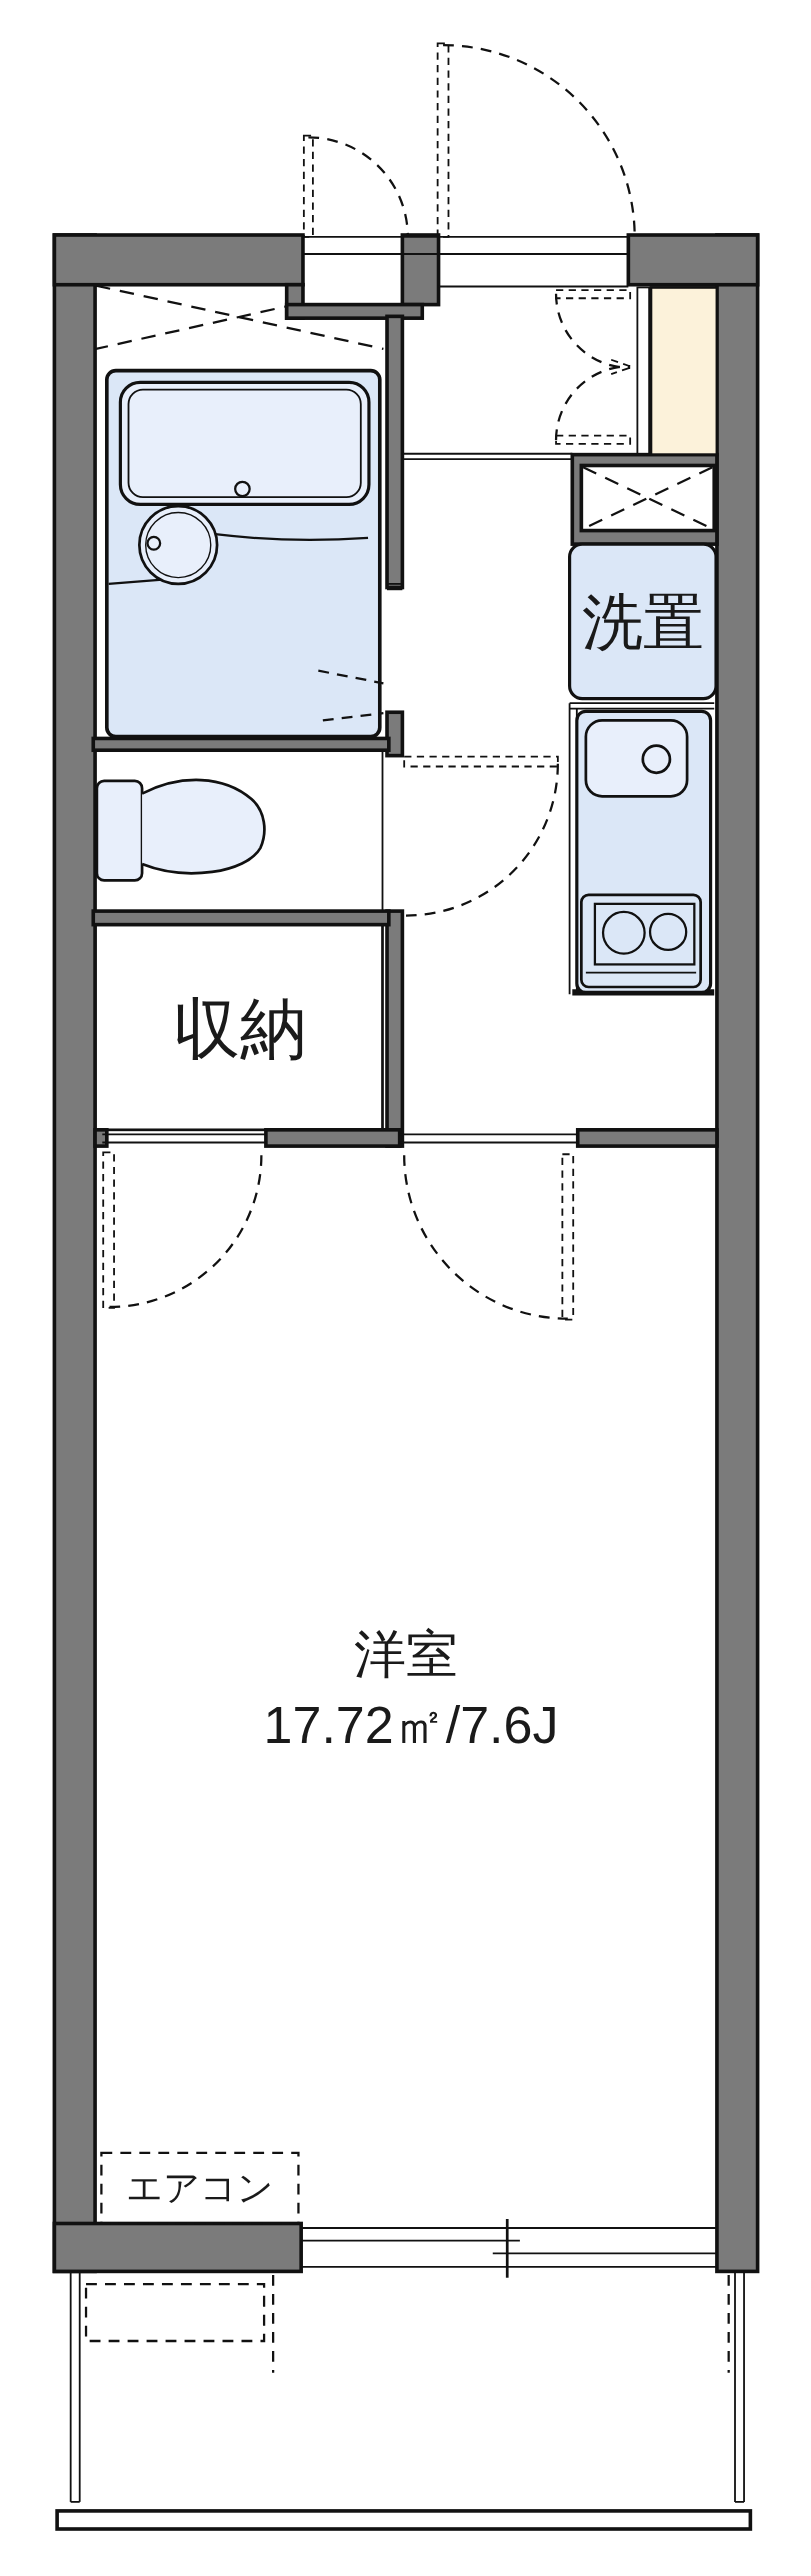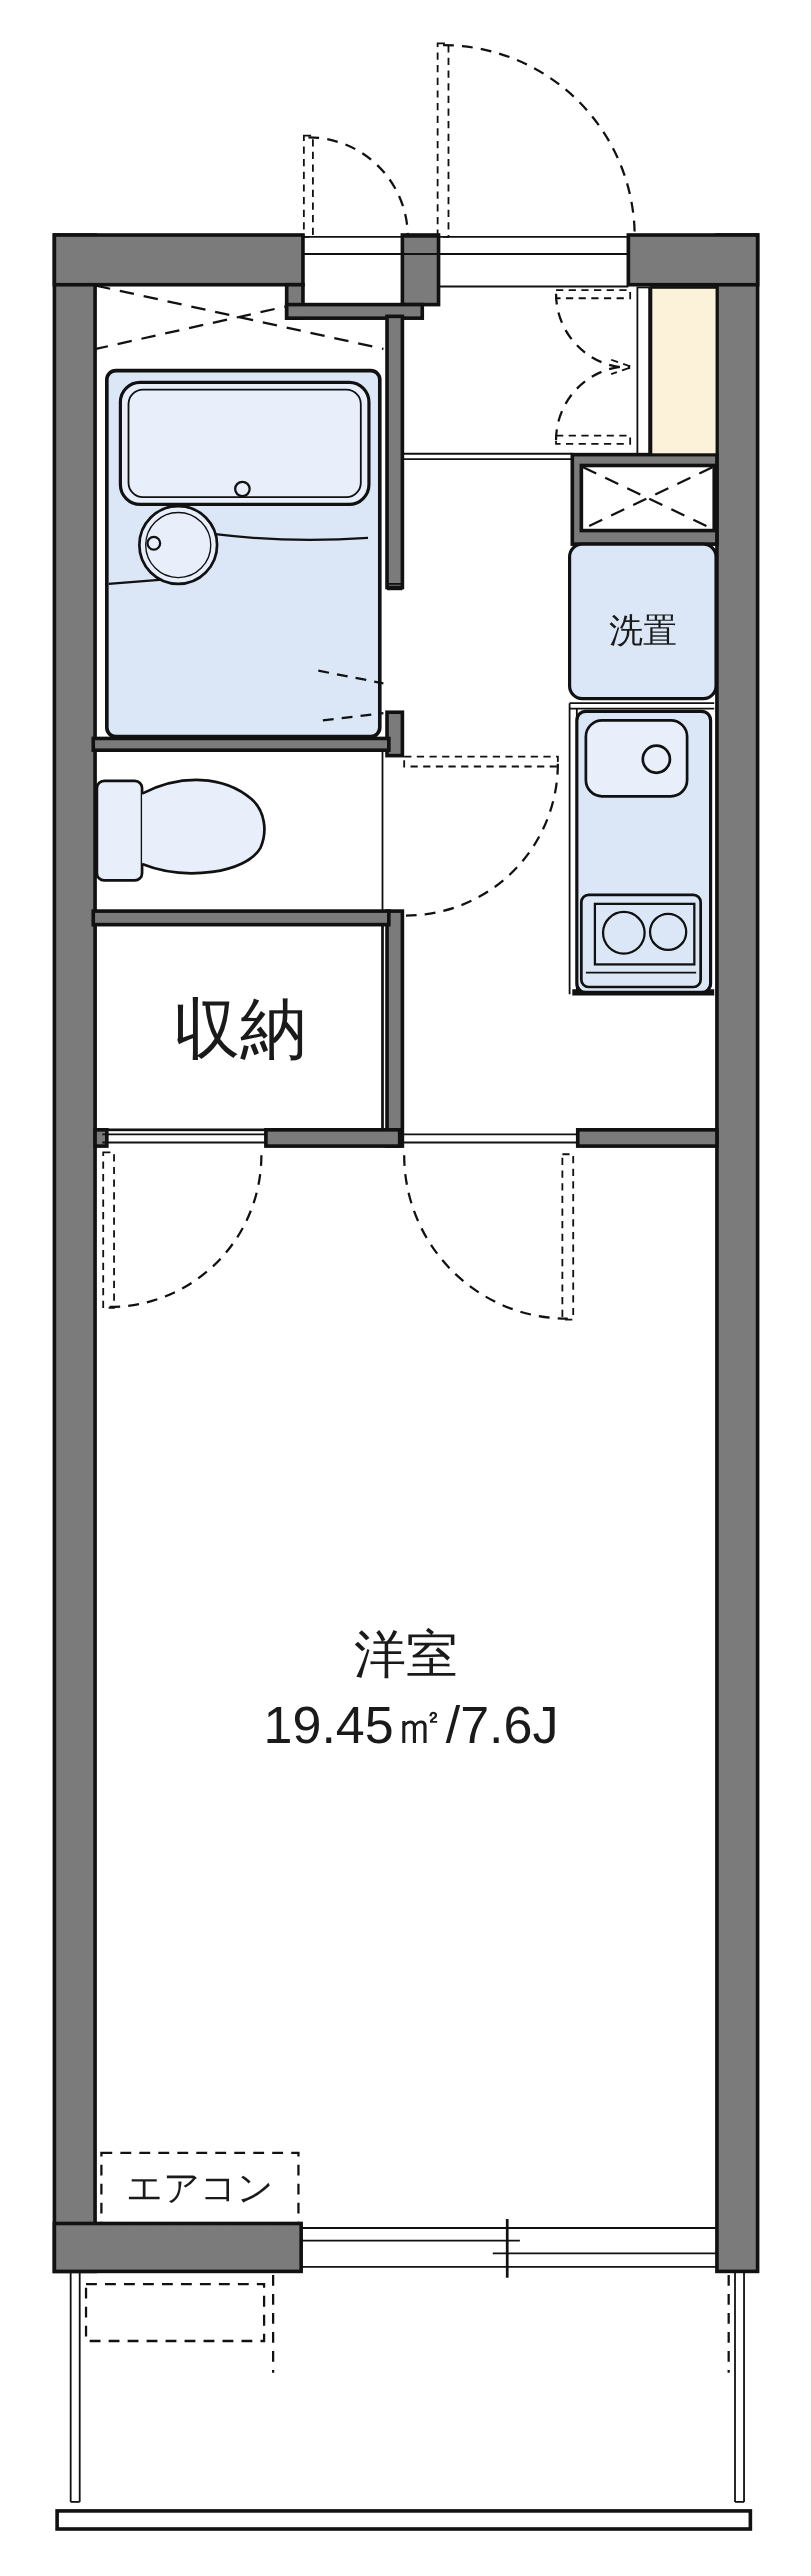--- a/index.html
+++ b/index.html
@@ -13,21 +13,21 @@
   .thick{stroke:#111;stroke-width:7;fill:none;}
   .fx3{stroke:#111;stroke-width:3;}
   .fx35{stroke:#111;stroke-width:3.5;}
   .fx4{stroke:#111;stroke-width:4;}
   .dash{stroke:#111;stroke-width:2.5;fill:none;stroke-dasharray:12 9;}
   .dashS{stroke:#111;stroke-width:2;fill:none;stroke-dasharray:8 6;}
   .dashX{stroke:#111;stroke-width:2.5;fill:none;stroke-dasharray:16 11;}
   .label{position:absolute;transform:translate(-50%,-50%);color:#1a1a1a;white-space:nowrap;
          line-height:1;letter-spacing:0;}
   .lbl-storage{font-size:67px;}
-  .lbl-washer{font-size:34px;margin-top:8px;}
+  .lbl-washer{font-size:61px;}
   .lbl-room{font-size:52px;}
   .lbl-size{font-size:52px;}
   .lbl-aircon{font-size:36px;}
 </style>
 </head>
 <body>
 
 <div id="stage">
 
 <svg id="plan-svg" width="812" height="2576" viewBox="0 0 898 2850">
@@ -162,16 +162,16 @@
     <rect x="63" y="2778" width="767" height="20" fill="#ffffff" class="fx4"></rect>
     <rect x="95" y="2527" width="197" height="63" fill="none" class="dash"></rect>
     <path class="dash" d="M302,2517 V2625"></path>
     <path class="dash" d="M806,2517 V2625"></path>
   </g>
 </svg>
 
   <div class="label lbl-storage" style="left:240px;top:1028px;">収納</div>
   <div class="label lbl-washer" style="left:643px;top:622px;">洗置</div>
   <div class="label lbl-room" style="left:406px;top:1654px;">洋室</div>
-  <div class="label lbl-size" style="left:411px;top:1725px;">19.45㎡/7.6J</div>
+  <div class="label lbl-size" style="left:411px;top:1725px;">17.72㎡/7.6J</div>
   <div class="label lbl-aircon" style="left:200px;top:2188px;">エアコン</div>
 </div>
 
 
 </body></html>

